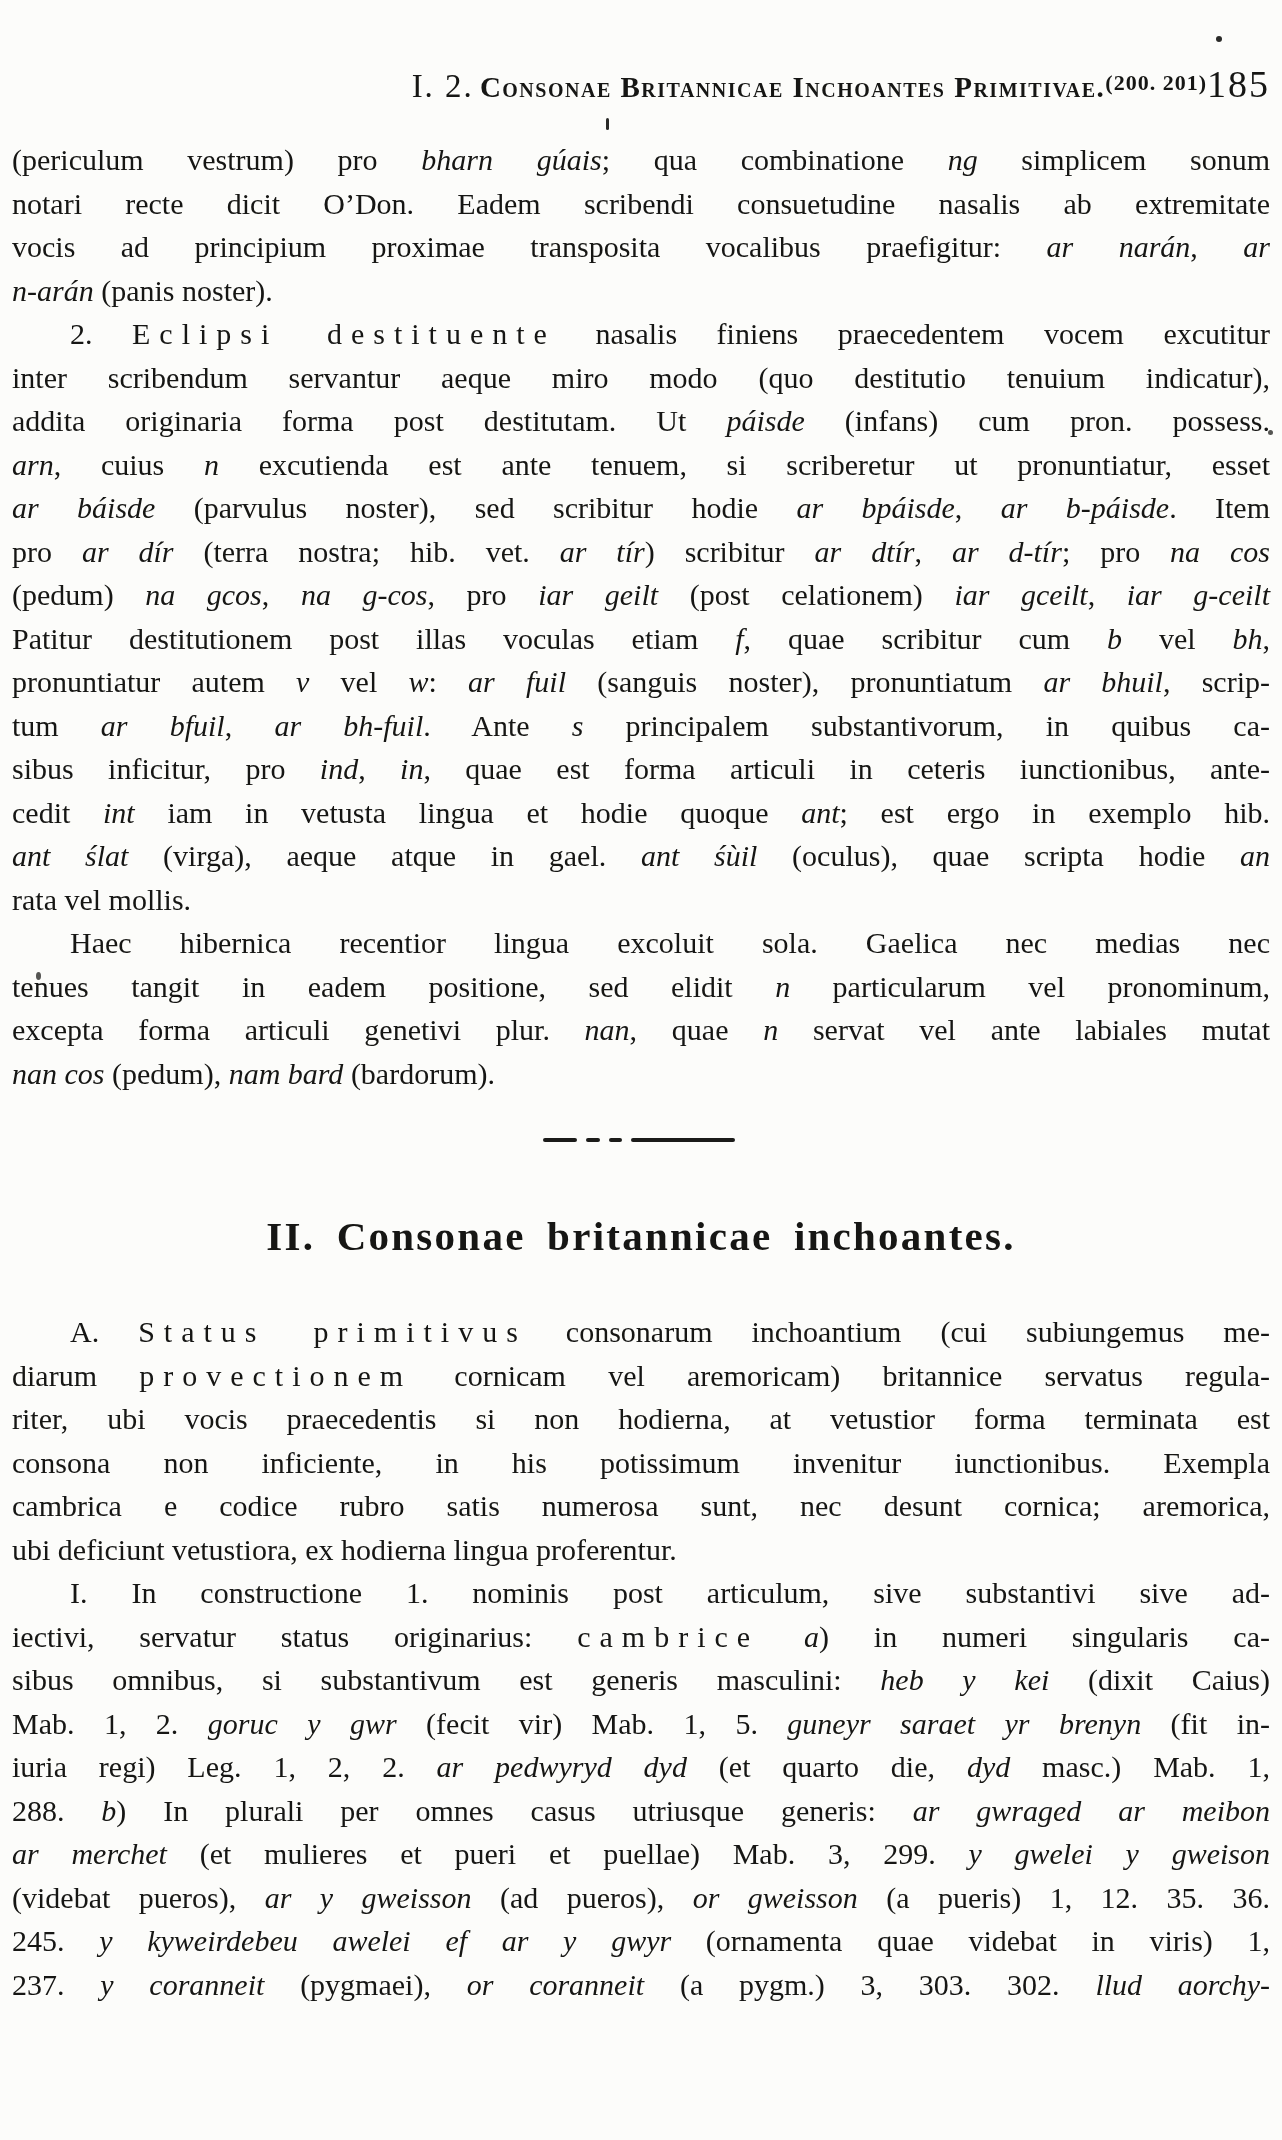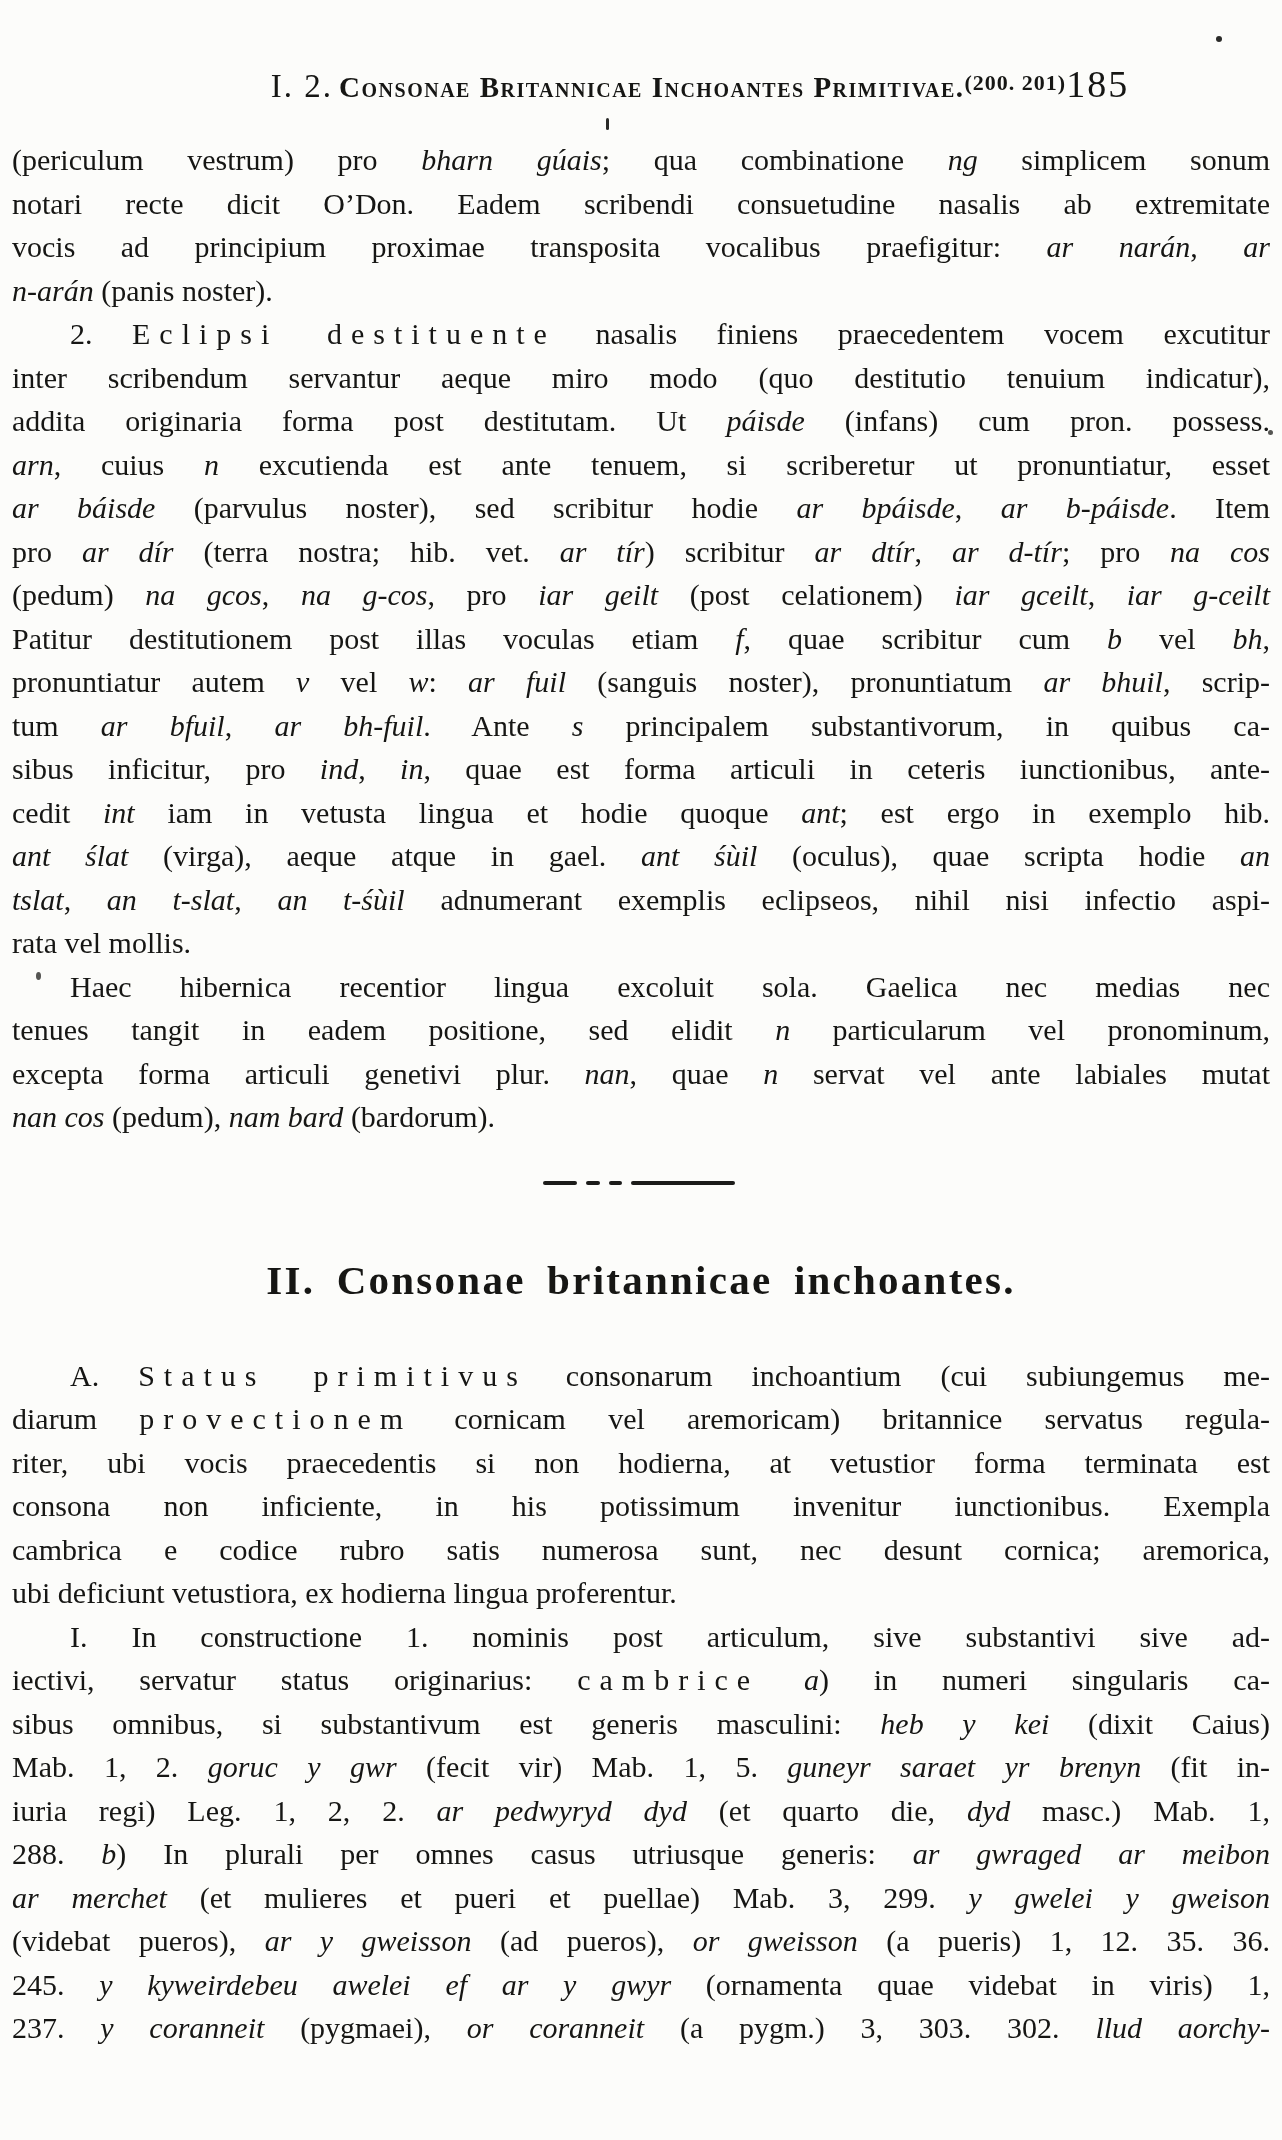--- a/index.html
+++ b/index.html
@@ -16,21 +16,21 @@
     color: #161614;
     font-family: "Liberation Serif", "DejaVu Serif", serif;
     overflow: hidden;
     box-sizing: border-box;
     padding: 62px 12px 0 12px;
   }
   
   .header {
     display: flex;
     align-items: baseline;
-    justify-content: center;
+    justify-content: flex-end;
     padding-left: 118px;
     height: 48px;
     margin-bottom: 28px;
     white-space: nowrap;
   }
   .h-sec {
     font-size: 33px;
     letter-spacing: 2px;
   }
   .h-title {
@@ -135,21 +135,20 @@
         <div class="line"><i>arn</i><span>, cuius </span><i>n</i><span> excutienda est ante tenuem, si scriberetur ut pronuntiatur, esset</span></div>
         <div class="line"><i>ar báisde</i><span> (parvulus noster), sed scribitur hodie </span><i>ar bpáisde</i><span>, </span><i>ar b-páisde</i><span>.  Item</span></div>
         <div class="line"><span>pro </span><i>ar dír</i><span> (terra nostra; hib. vet. </span><i>ar tír</i><span>) scribitur </span><i>ar dtír</i><span>, </span><i>ar d-tír</i><span>; pro </span><i>na cos</i></div>
         <div class="line"><span>(pedum) </span><i>na gcos</i><span>, </span><i>na g-cos</i><span>, pro </span><i>iar geilt</i><span> (post celationem) </span><i>iar gceilt</i><span>, </span><i>iar g-ceilt</i></div>
         <div class="line"><span>Patitur destitutionem post illas voculas etiam </span><i>f</i><span>, quae scribitur cum </span><i>b</i><span> vel </span><i>bh</i><span>,</span></div>
         <div class="line"><span>pronuntiatur autem </span><i>v</i><span> vel </span><i>w</i><span>: </span><i>ar fuil</i><span> (sanguis noster), pronuntiatum </span><i>ar bhuil</i><span>, scrip-</span></div>
         <div class="line"><span>tum </span><i>ar bfuil</i><span>, </span><i>ar bh-fuil</i><span>.  Ante </span><i>s</i><span> principalem substantivorum, in quibus ca-</span></div>
         <div class="line"><span>sibus inficitur, pro </span><i>ind</i><span>, </span><i>in</i><span>, quae est forma articuli in ceteris iunctionibus, ante-</span></div>
         <div class="line"><span>cedit </span><i>int</i><span> iam in vetusta lingua et hodie quoque </span><i>ant</i><span>; est ergo in exemplo hib.</span></div>
         <div class="line"><i>ant ślat</i><span> (virga), aeque atque in gael. </span><i>ant śùil</i><span> (oculus), quae scripta hodie </span><i>an</i></div>
-        <div class="line"><i>tslat</i><span>, </span><i>an t-slat</i><span>, </span><i>an t-śùil</i><span> adnumerant exemplis eclipseos, nihil nisi infectio aspi-</span></div>
         <div class="line line-last"><span>rata vel mollis.</span></div>
       </div>
       <div class="paragraph">
         <div class="line line-indent"><span>Haec hibernica recentior lingua excoluit sola.  Gaelica nec medias nec</span></div>
         <div class="line"><span>tenues tangit in eadem positione, sed elidit </span><i>n</i><span> particularum vel pronominum,</span></div>
         <div class="line"><span>excepta forma articuli genetivi plur. </span><i>nan</i><span>, quae </span><i>n</i><span> servat vel ante labiales mutat</span></div>
         <div class="line line-last"><i>nan cos</i><span> (pedum), </span><i>nam bard</i><span> (bardorum).</span></div>
       </div>
     </div>
 

